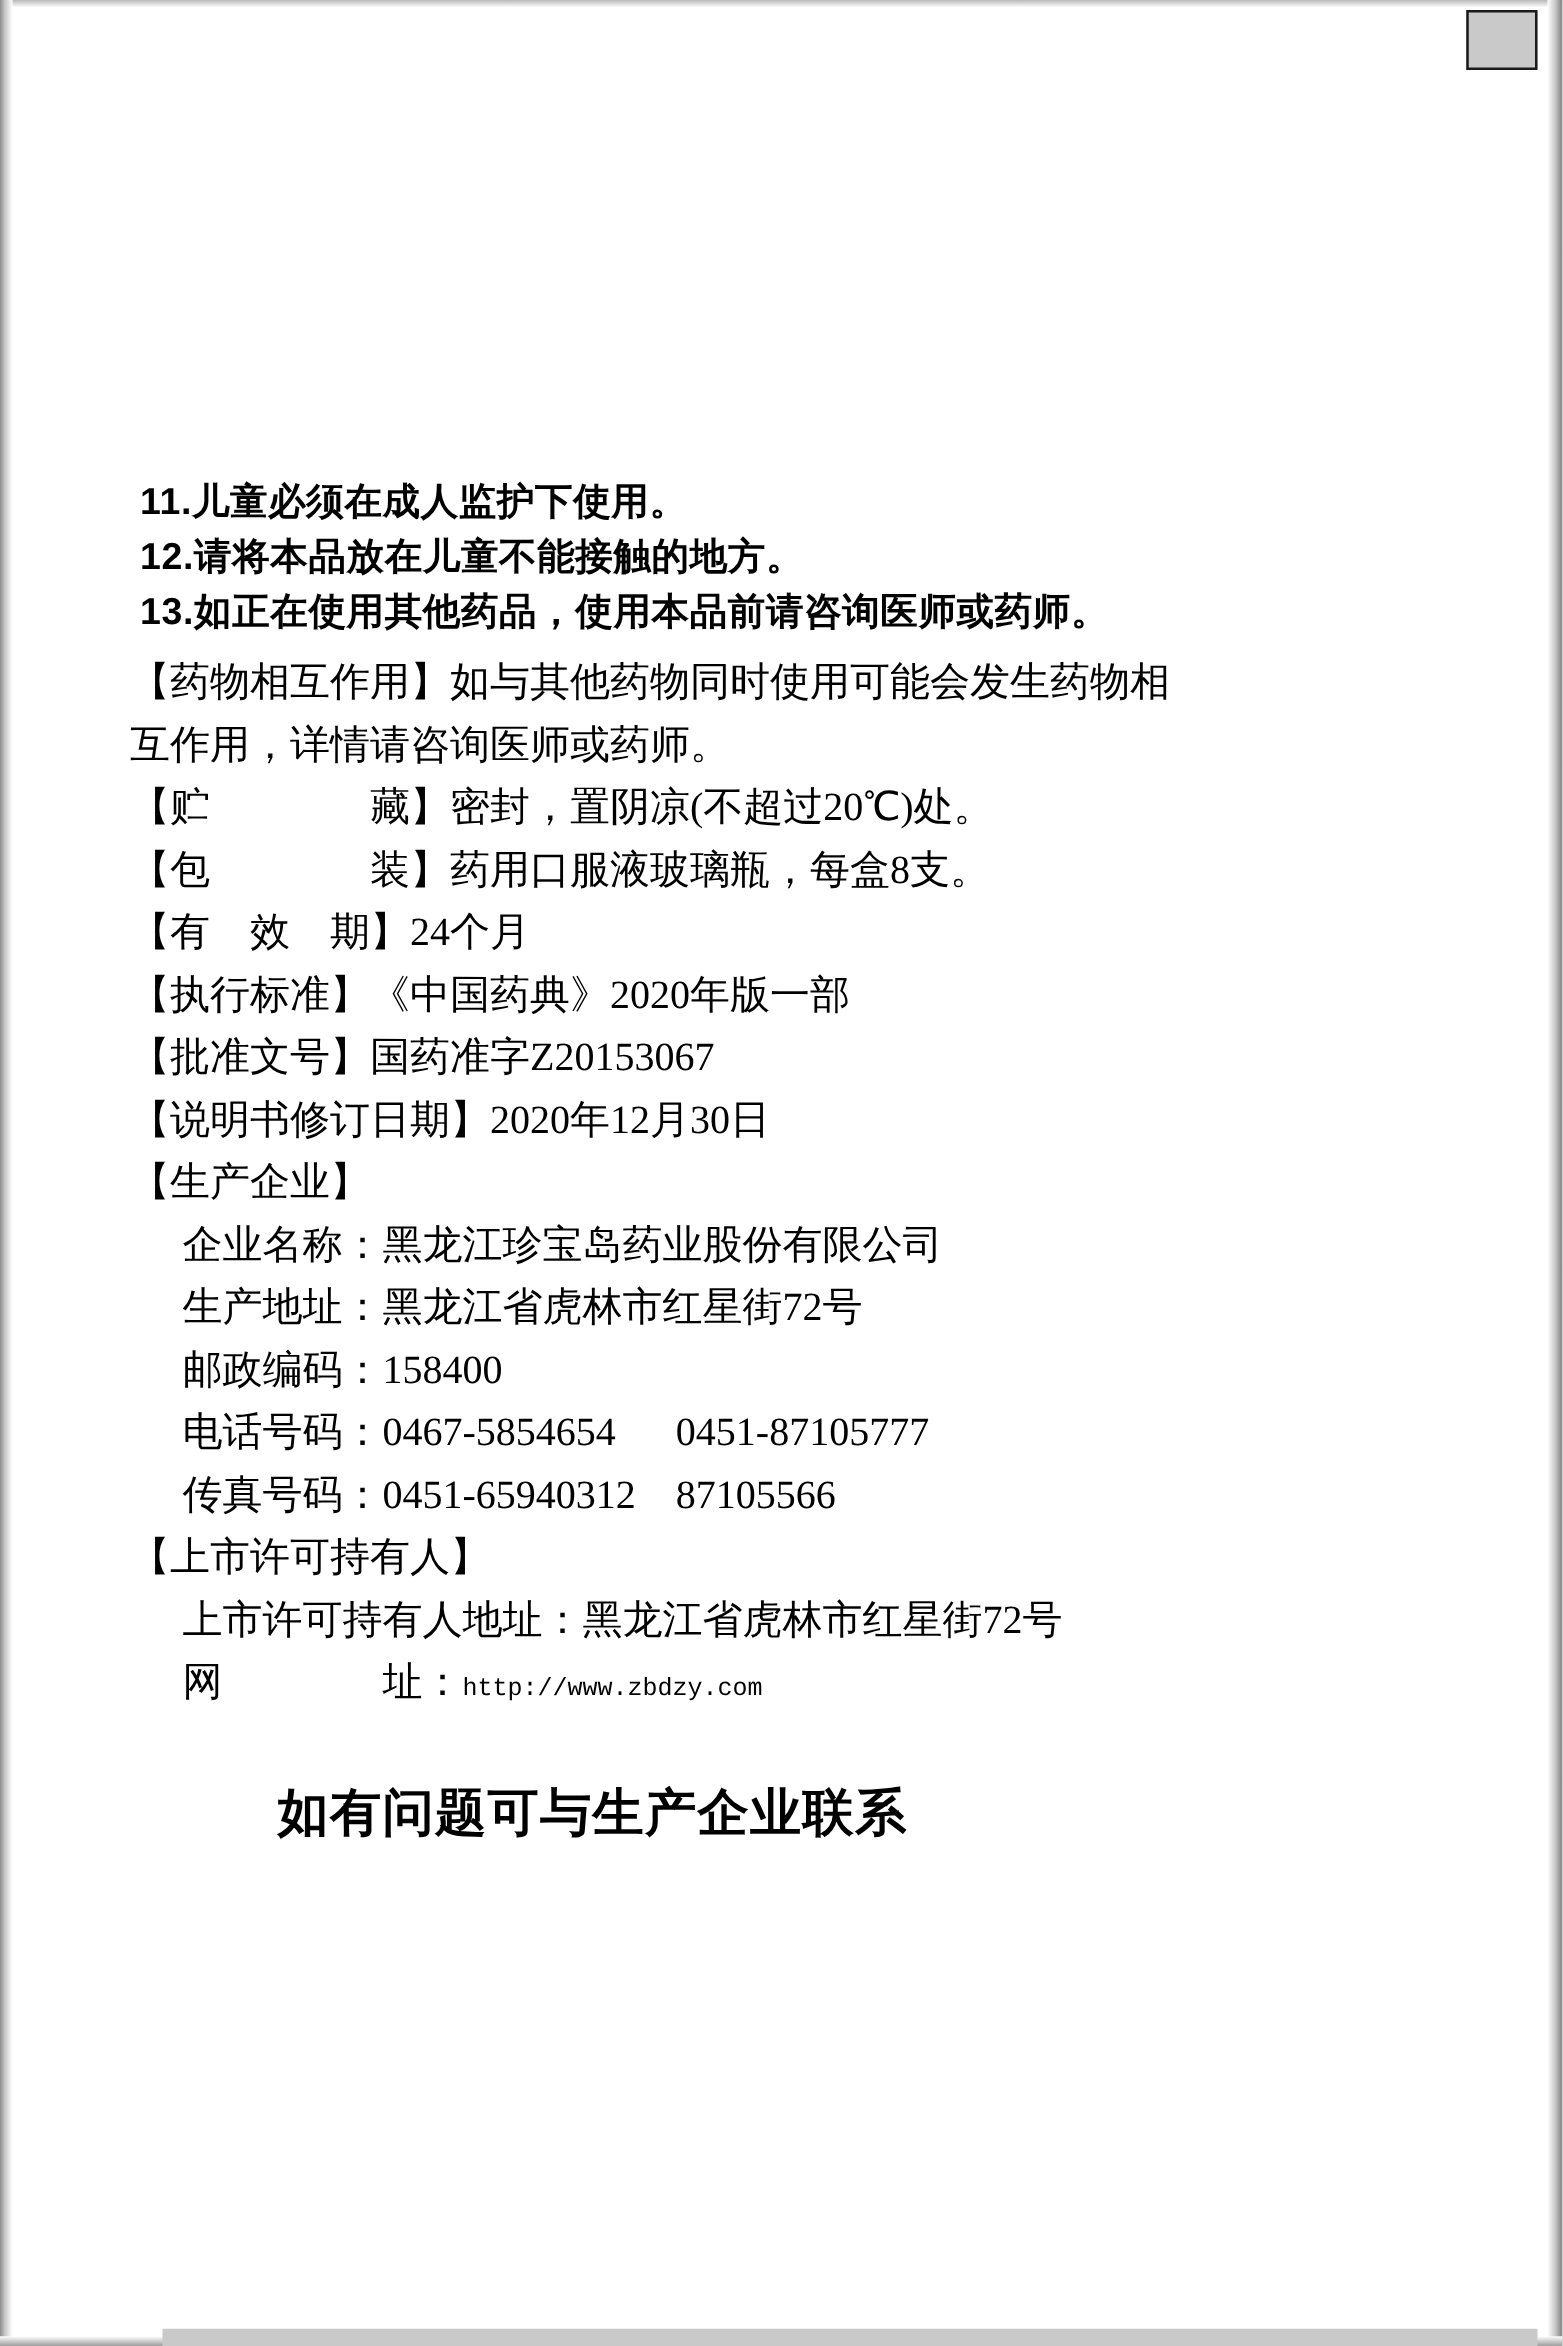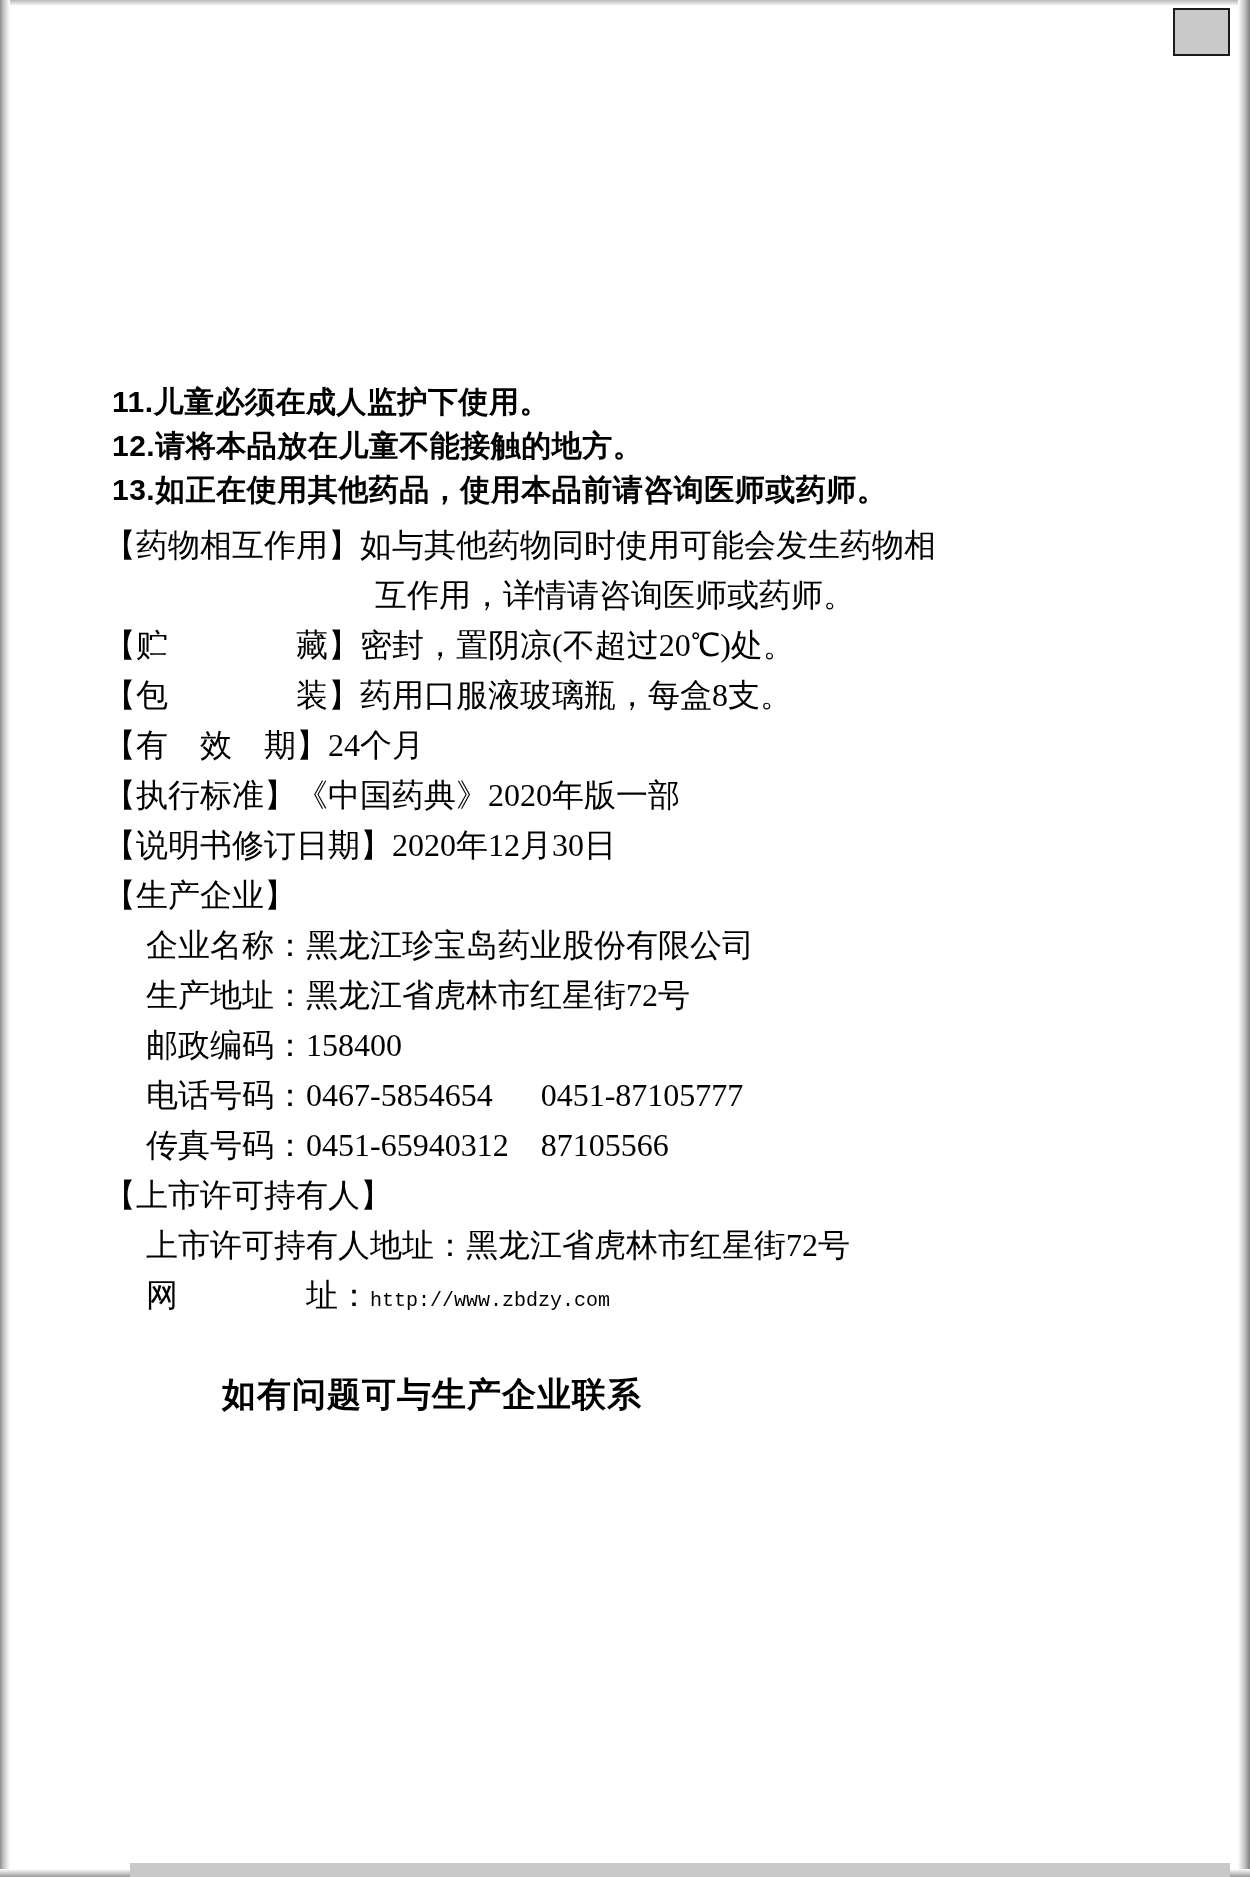--- a/index.html
+++ b/index.html
@@ -93,42 +93,42 @@
     margin-top: 8px;
     font-family: "Liberation Serif", serif;
     font-size: 32px;
     line-height: 50px;
   }
   .row {
     white-space: nowrap;
   }
   .indent-right {
     display: block;
-    text-align: center;
+    text-align: left;
     padding-right: 18px;
   }
   .sub {
     margin-left: 42px;
   }
   .spaced-label {
     letter-spacing: 0px;
   }
   .mono {
     font-family: "Liberation Mono", monospace;
     font-size: 20px;
   }
   .num {
     font-family: Liberation Serif, serif;
   }
   .footer-note {
     margin-top: 46px;
     margin-left: 118px;
     font-family: "Liberation Sans", sans-serif;
     font-weight: bold;
-    font-size: 34px;
+    font-size: 41px;
     letter-spacing: 1px;
   }
 </style>
 </head>
 <body>
 
 <div id="page">
   <div class="sheet"></div>
   <div class="edge-top"></div>
   <div class="edge-left"></div>
@@ -163,20 +163,23 @@
       </div>
 
       <div class="row">
         <span class="spaced-label">【有　效　期】</span><span class="num">24个月</span>
       </div>
 
       <div class="row">
         <span>【执行标准】</span><span>《中国药典》2020年版一部</span>
       </div>
 
+      <div class="row">
+        <span>【批准文号】</span><span>国药准字Z20153067</span>
+      </div>
 
       <div class="row">
         <span>【说明书修订日期】</span><span>2020年12月30日</span>
       </div>
 
       <div class="row">
         <span>【生产企业】</span>
       </div>
 
       <div class="row sub">

